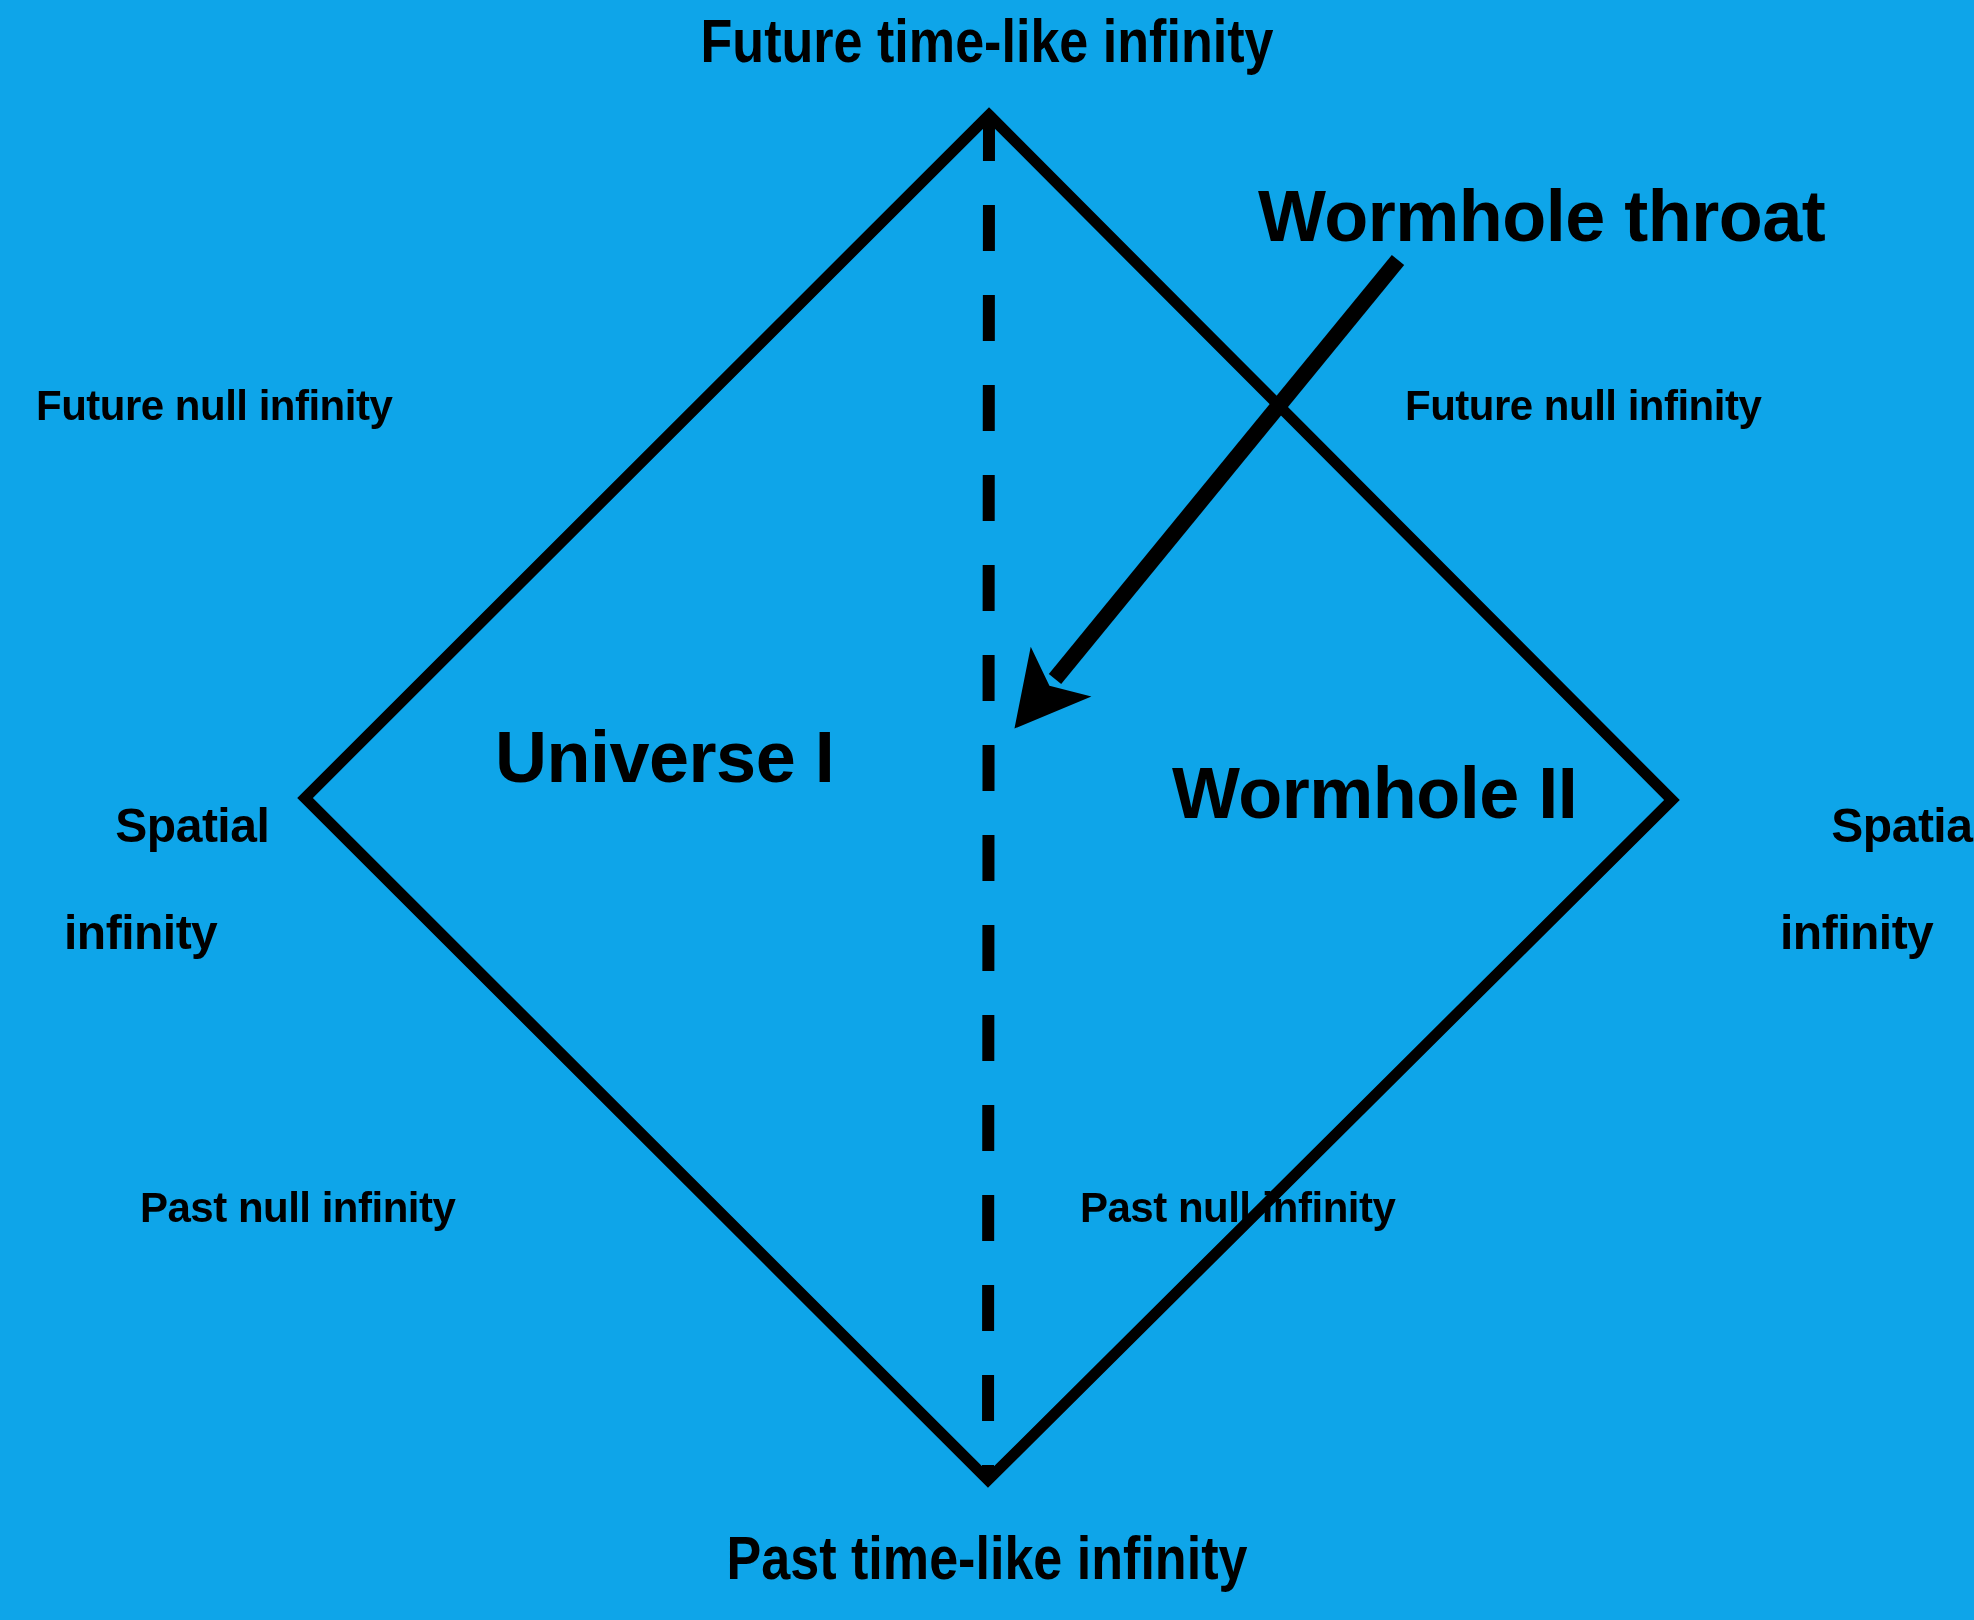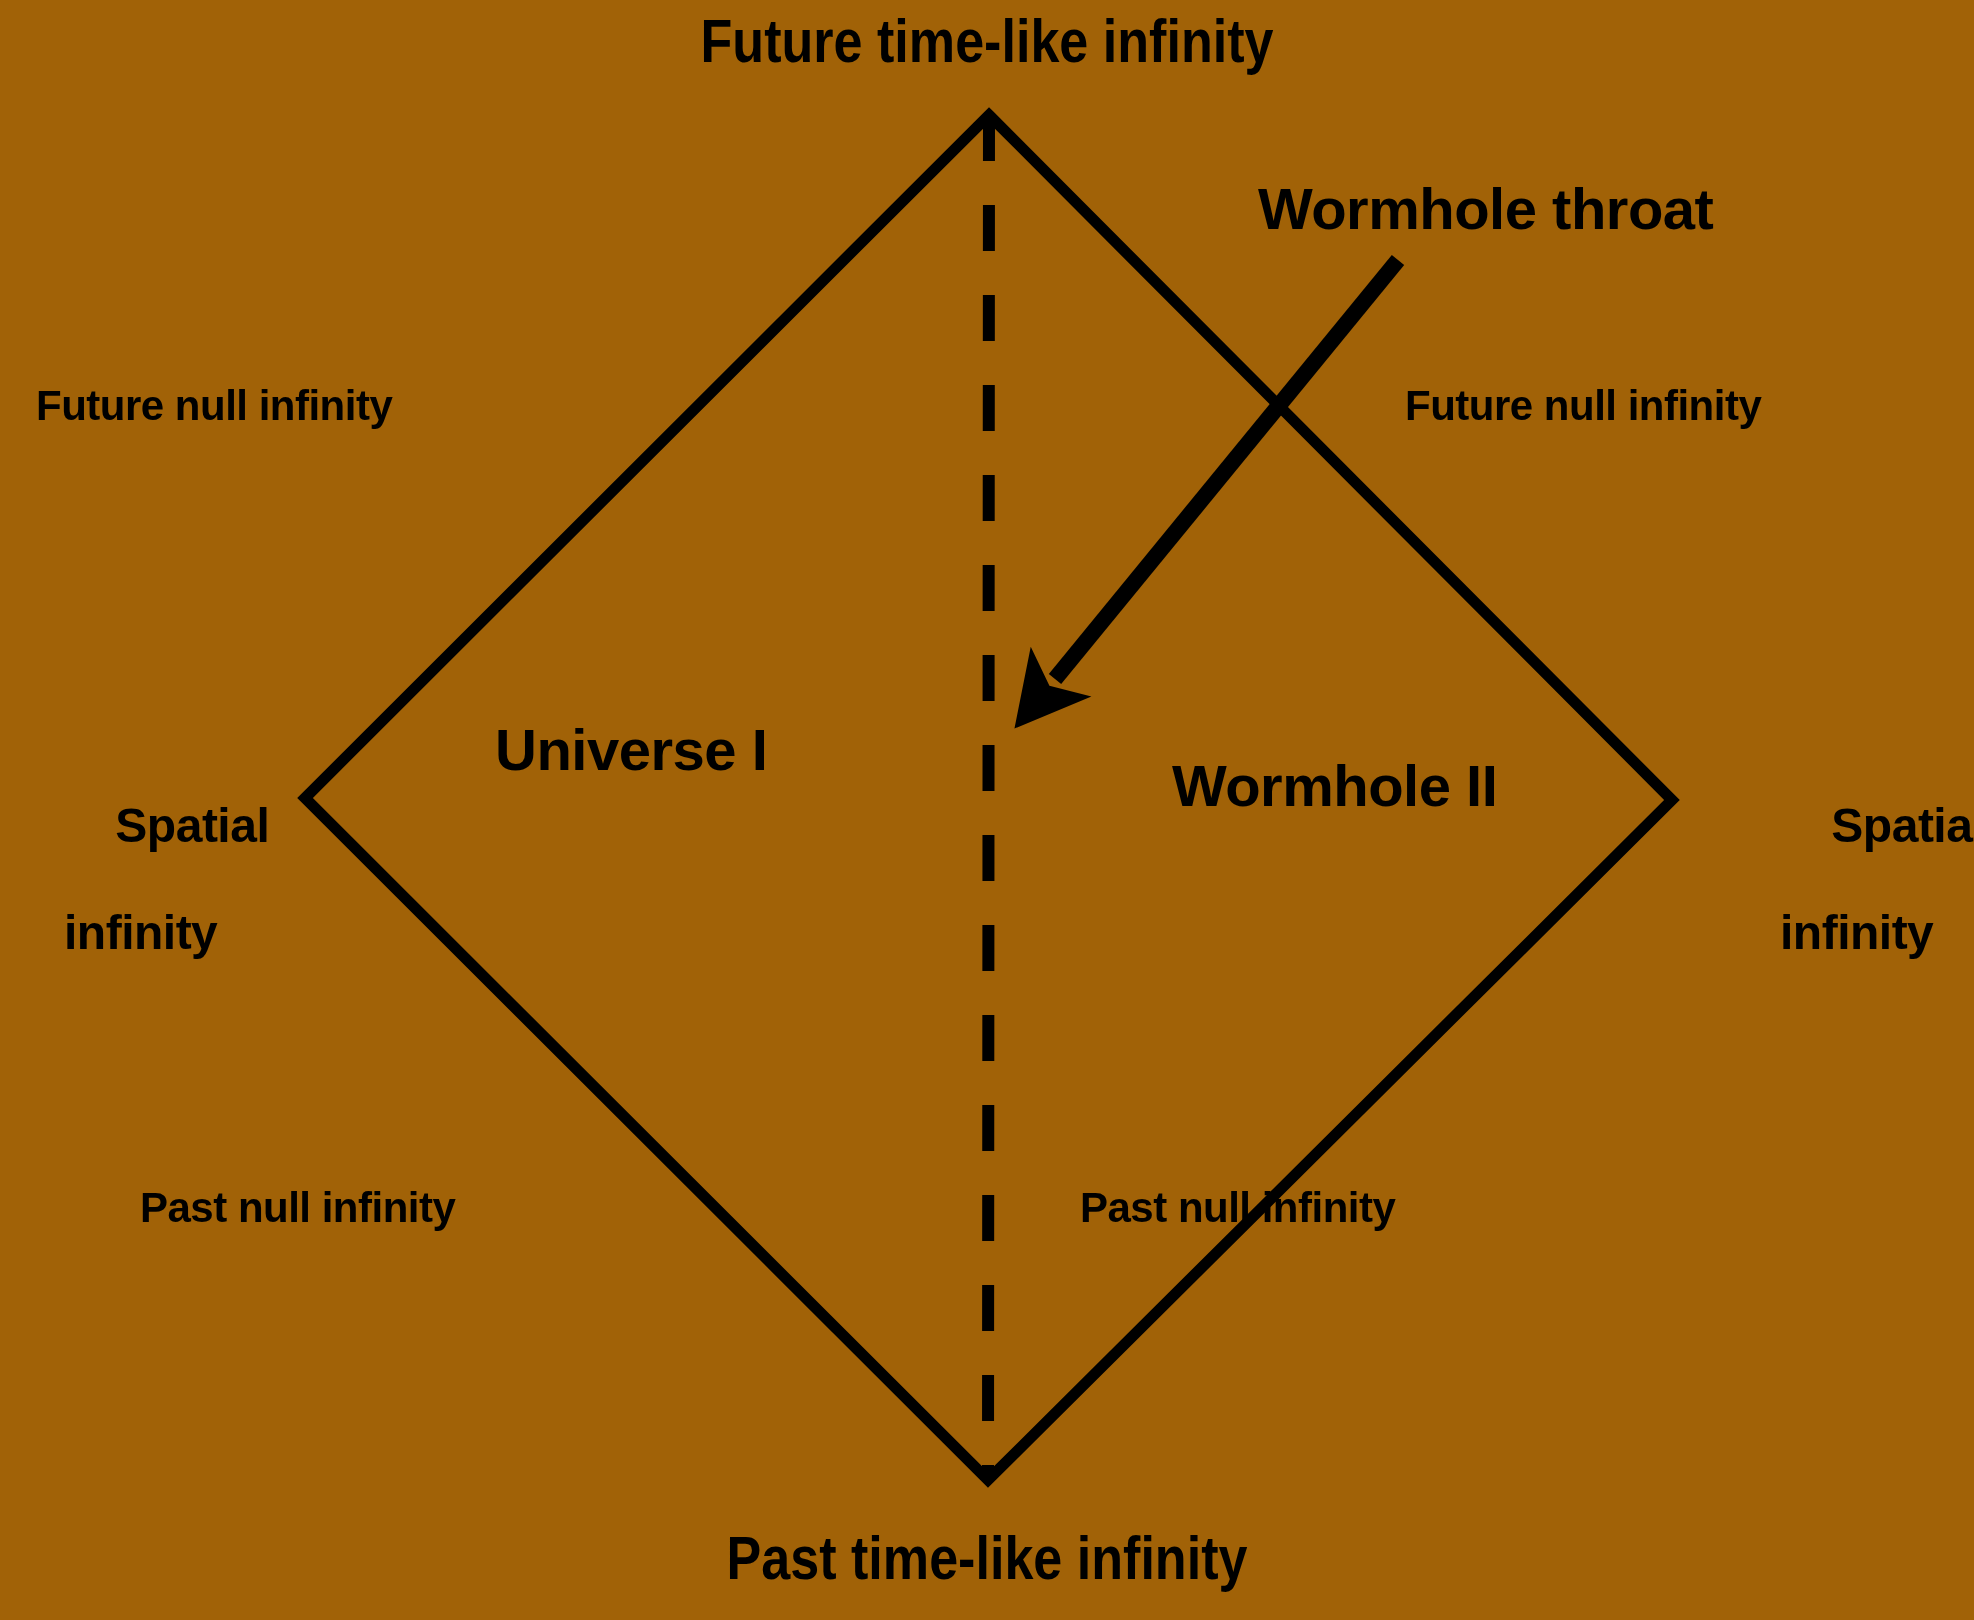--- a/index.html
+++ b/index.html
@@ -7,21 +7,21 @@
     padding: 0;
     background: #ffffff;
   }
   body {
     font-family: "Liberation Sans", sans-serif;
   }
   #page {
     position: relative;
     width: 1974px;
     height: 1620px;
-    background: #a16207;
+    background: #0ea5e9;
     overflow: hidden;
   }
   #diagram-svg {
     position: absolute;
     left: 0;
     top: 0;
     width: 1974px;
     height: 1620px;
   }
   .lbl {
@@ -35,21 +35,21 @@
   
   .lbl.cond {
     font-size: 62px;
     transform: scaleX(0.84);
     letter-spacing: 0px;
   }
   .lbl.norm {
     font-size: 42px;
   }
   .lbl.small {
-    font-size: 58px;
+    font-size: 72px;
   }
   .lbl.two-line {
     font-size: 48px;
     line-height: 1.12;
     margin-left: 38px;
   }
 
   
   #label-future-timelike {
     left: 987px;

